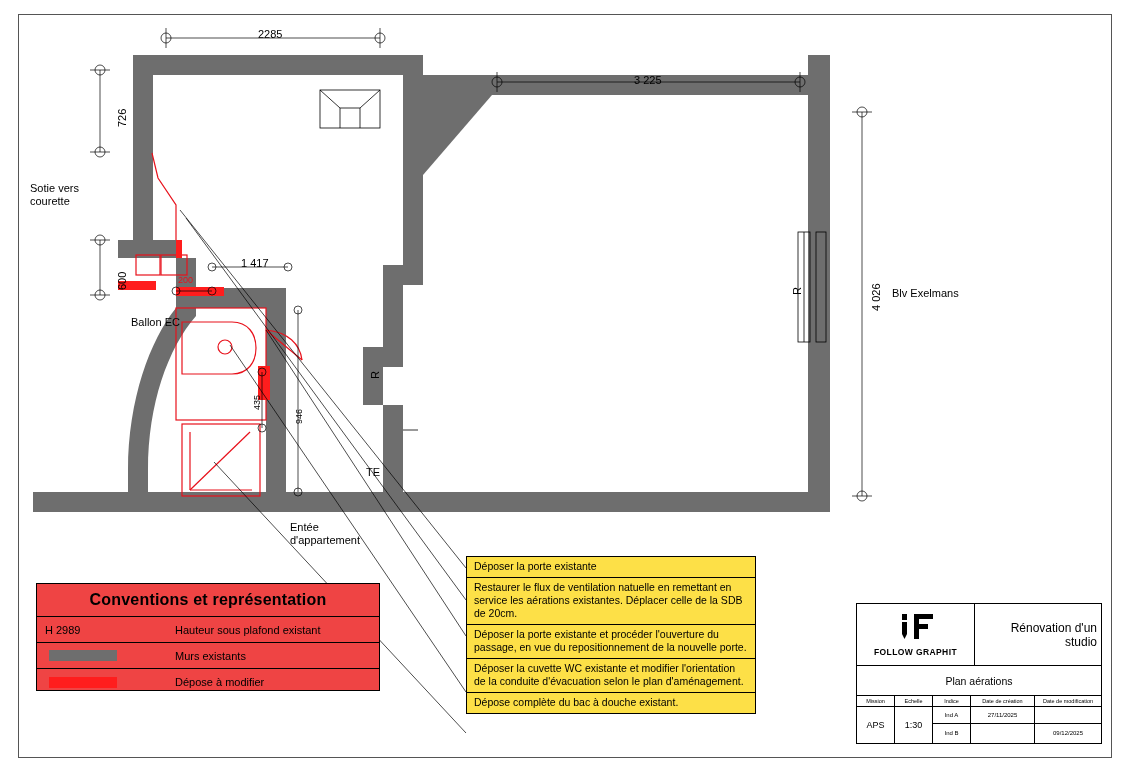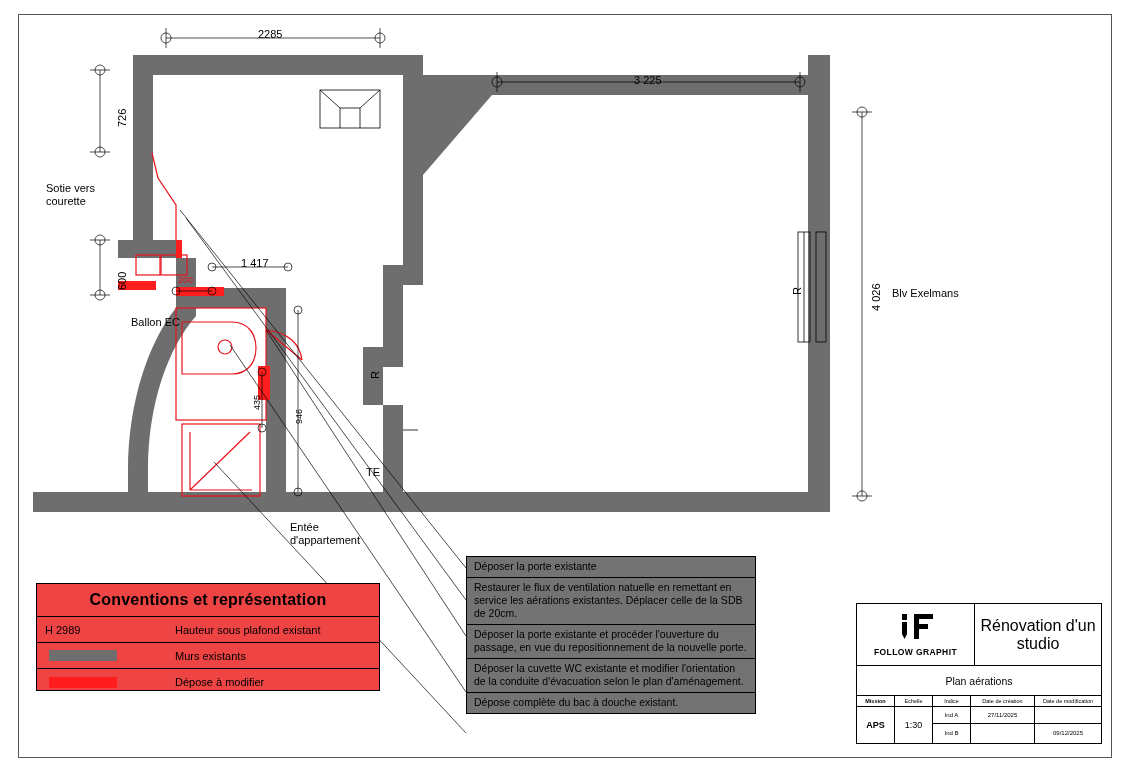--- a/index.html
+++ b/index.html
@@ -104,21 +104,21 @@
   }
 
   
   #notes {
     position: absolute;
     left: 466px;
     top: 556px;
     width: 290px;
     border: 1px solid #000000;
     box-sizing: border-box;
-    background: #737373;
+    background: #fde047;
   }
   #notes .note {
     border-bottom: 1px solid #000000;
     padding: 3px 6px 4px 7px;
     font-size: 10.5px;
     line-height: 13px;
     box-sizing: border-box;
   }
   #notes .note:last-child { border-bottom: none; }
 
@@ -157,22 +157,22 @@
     font-size: 8.5px;
     font-weight: bold;
     letter-spacing: 0.4px;
     margin-top: 5px;
   }
   #tb-project {
     flex: 1;
     display: flex;
     align-items: center;
     justify-content: center;
-    font-size: 16px;
-    text-align: center;
+    font-size: 12px;
+    text-align: right;
     padding: 0 4px;
     box-sizing: border-box;
   }
   #tb-plan {
     height: 30px;
     border-bottom: 1px solid #000000;
     display: flex;
     align-items: center;
     justify-content: center;
     font-size: 10.5px;
@@ -203,21 +203,21 @@
     justify-content: center;
     height: 35px;
     box-sizing: border-box;
   }
   #tb-table .cell.small {
     font-size: 6px;
     height: 17px;
     border-bottom: 1px solid #000000;
   }
   #tb-table .cell.small.last { border-bottom: none; }
-  .c-mission { width: 38px; font-weight: bold; }
+  .c-mission { width: 38px; }
   .c-echelle { width: 38px; }
   .c-indice  { width: 38px; }
   .c-crea    { width: 64px; }
   .c-modif   { width: 66px; }
 </style>
 </head>
 <body>
 
 <div id="sheet">
 
@@ -365,21 +365,21 @@
 
   <div class="txt vert" style="left:116px; top:127px;">726</div>
   <div class="txt vert" style="left:116px; top:290px;">600</div>
 
   <div class="txt" style="left:241px; top:257px;">1 417</div>
   <div class="txt small red" style="left:178px; top:274px;">200</div>
   <div class="txt small vert" style="left:251px; top:410px;">435</div>
   <div class="txt small vert" style="left:293px; top:424px;">946</div>
   <div class="txt vert" style="left:870px; top:311px;">4 026</div>
 
-  <div class="txt" style="left:46px; top:182px; white-space:pre-line;">Sotie vers
+  <div class="txt" style="left:30px; top:182px; white-space:pre-line;">Sotie vers
 courette</div>
   <div class="txt" style="left:131px; top:316px;">Ballon EC</div>
   <div class="txt" style="left:290px; top:521px; white-space:pre-line;">Entée
 d'appartement</div>
   <div class="txt" style="left:892px; top:287px;">Blv Exelmans</div>
   <div class="txt vert" style="left:791px; top:295px;">R</div>
   <div class="txt vert" style="left:369px; top:379px;">R</div>
   <div class="txt" style="left:366px; top:466px;">TE</div>
 
   <div id="legend">

